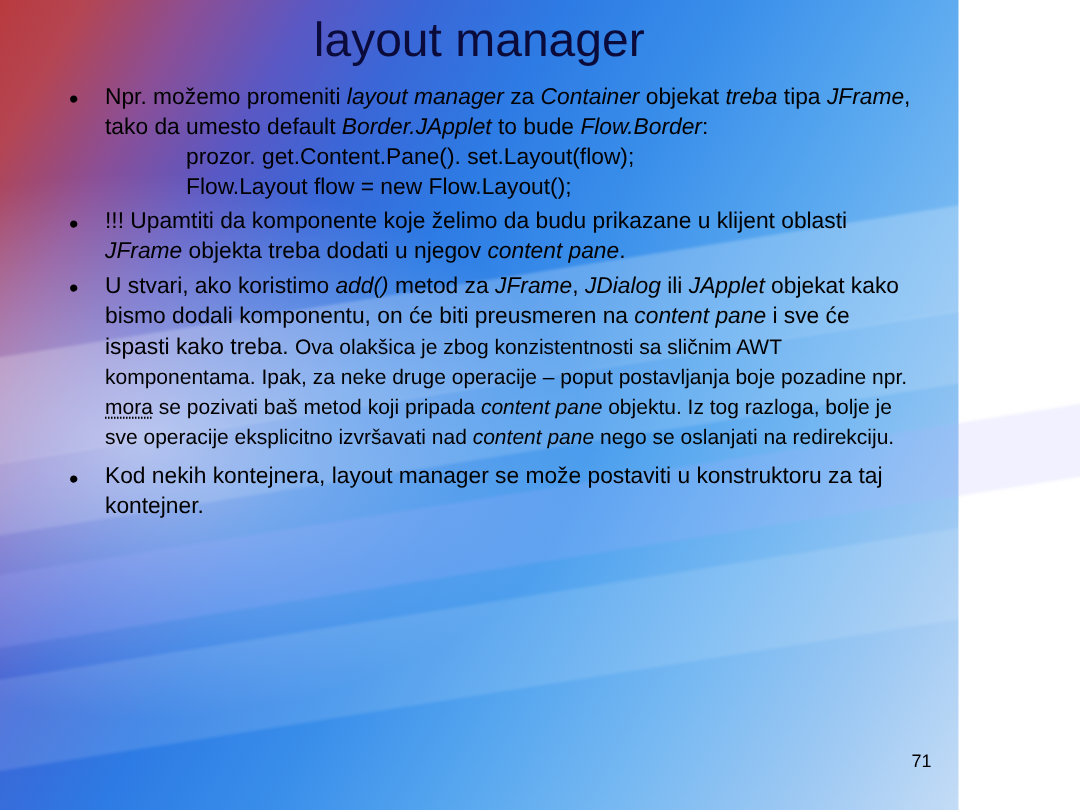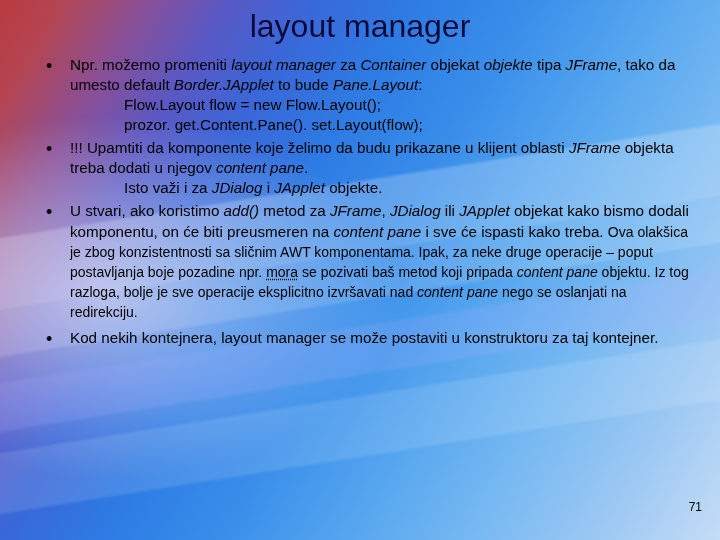--- a/index.html
+++ b/index.html
@@ -5,21 +5,21 @@
   html, body {
     margin: 0;
     padding: 0;
     width: 720px;
     height: 540px;
     overflow: hidden;
     font-family: Arial, Helvetica, sans-serif;
   }
   .slide {
     position: relative;
-    width: 720px;
+    width: 639px;
     height: 540px;
     background:
       radial-gradient(ellipse 420px 260px at 15% 55%, rgba(255,255,255,0.55), rgba(255,255,255,0) 70%),
       linear-gradient(120deg,
         #b93a3e 0%,
         #b44552 6%,
         #8a4f97 14%,
         #5a58c4 22%,
         #3a67d8 30%,
         #2d7be4 40%,
@@ -105,28 +105,27 @@
   <div class="streak s3"></div>
   <div class="streak s4"></div>
 
   <div class="content">
     <h1>layout manager</h1>
 
     <ul class="main">
 
 
       <li>
-        Npr. možemo promeniti <em>layout manager</em> za <em>Container</em> objekat <em>objekte</em> tipa <em>JFrame</em>, tako da umesto default <em>Border.JApplet</em> to bude <em>Pane.Layout</em>:
+        Npr. možemo promeniti <em>layout manager</em> za <em>Container</em> objekat <em>treba</em> tipa <em>JFrame</em>, tako da umesto default <em>Border.JApplet</em> to bude <em>Flow.Border</em>:
+        <span class="indent">prozor. get.Content.Pane(). set.Layout(flow);</span>
         <span class="indent">Flow.Layout flow = new Flow.Layout();</span>
-        <span class="indent">prozor. get.Content.Pane(). set.Layout(flow);</span>
       </li>
 
       <li>
         !!! Upamtiti da komponente koje želimo da budu prikazane u klijent oblasti <em>JFrame</em> objekta treba dodati u njegov <em>content pane</em>.
-        <span class="indent">Isto važi i za <em>JDialog</em> i <em>JApplet</em> objekte.</span>
       </li>
 
       <li>
         U stvari, ako koristimo <em>add()</em> metod za <em>JFrame</em>, <em>JDialog</em> ili <em>JApplet</em> objekat kako bismo dodali komponentu, on će biti preusmeren na <em>content pane</em> i sve će ispasti kako treba. <span class="small">Ova olakšica je zbog konzistentnosti sa sličnim AWT komponentama. Ipak, za neke druge operacije – poput postavljanja boje pozadine npr. <span class="udot">mora</span> se pozivati baš metod koji pripada <em>content pane</em> objektu. Iz tog razloga, bolje je sve operacije eksplicitno izvršavati nad <em>content pane</em> nego se oslanjati na redirekciju.</span>
       </li>
 
       <li style="margin-top:6px;">
         <span>Kod nekih kontejnera, layout manager se može postaviti u konstruktoru za taj kontejner.</span>
       </li>
 

